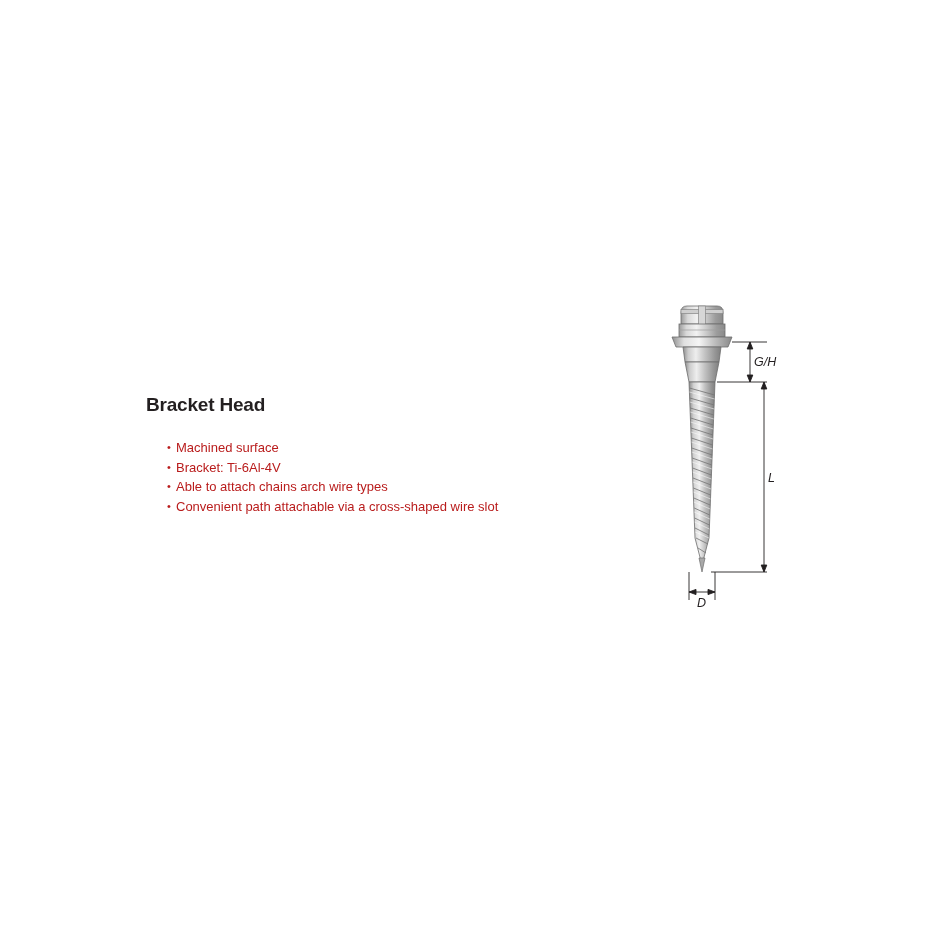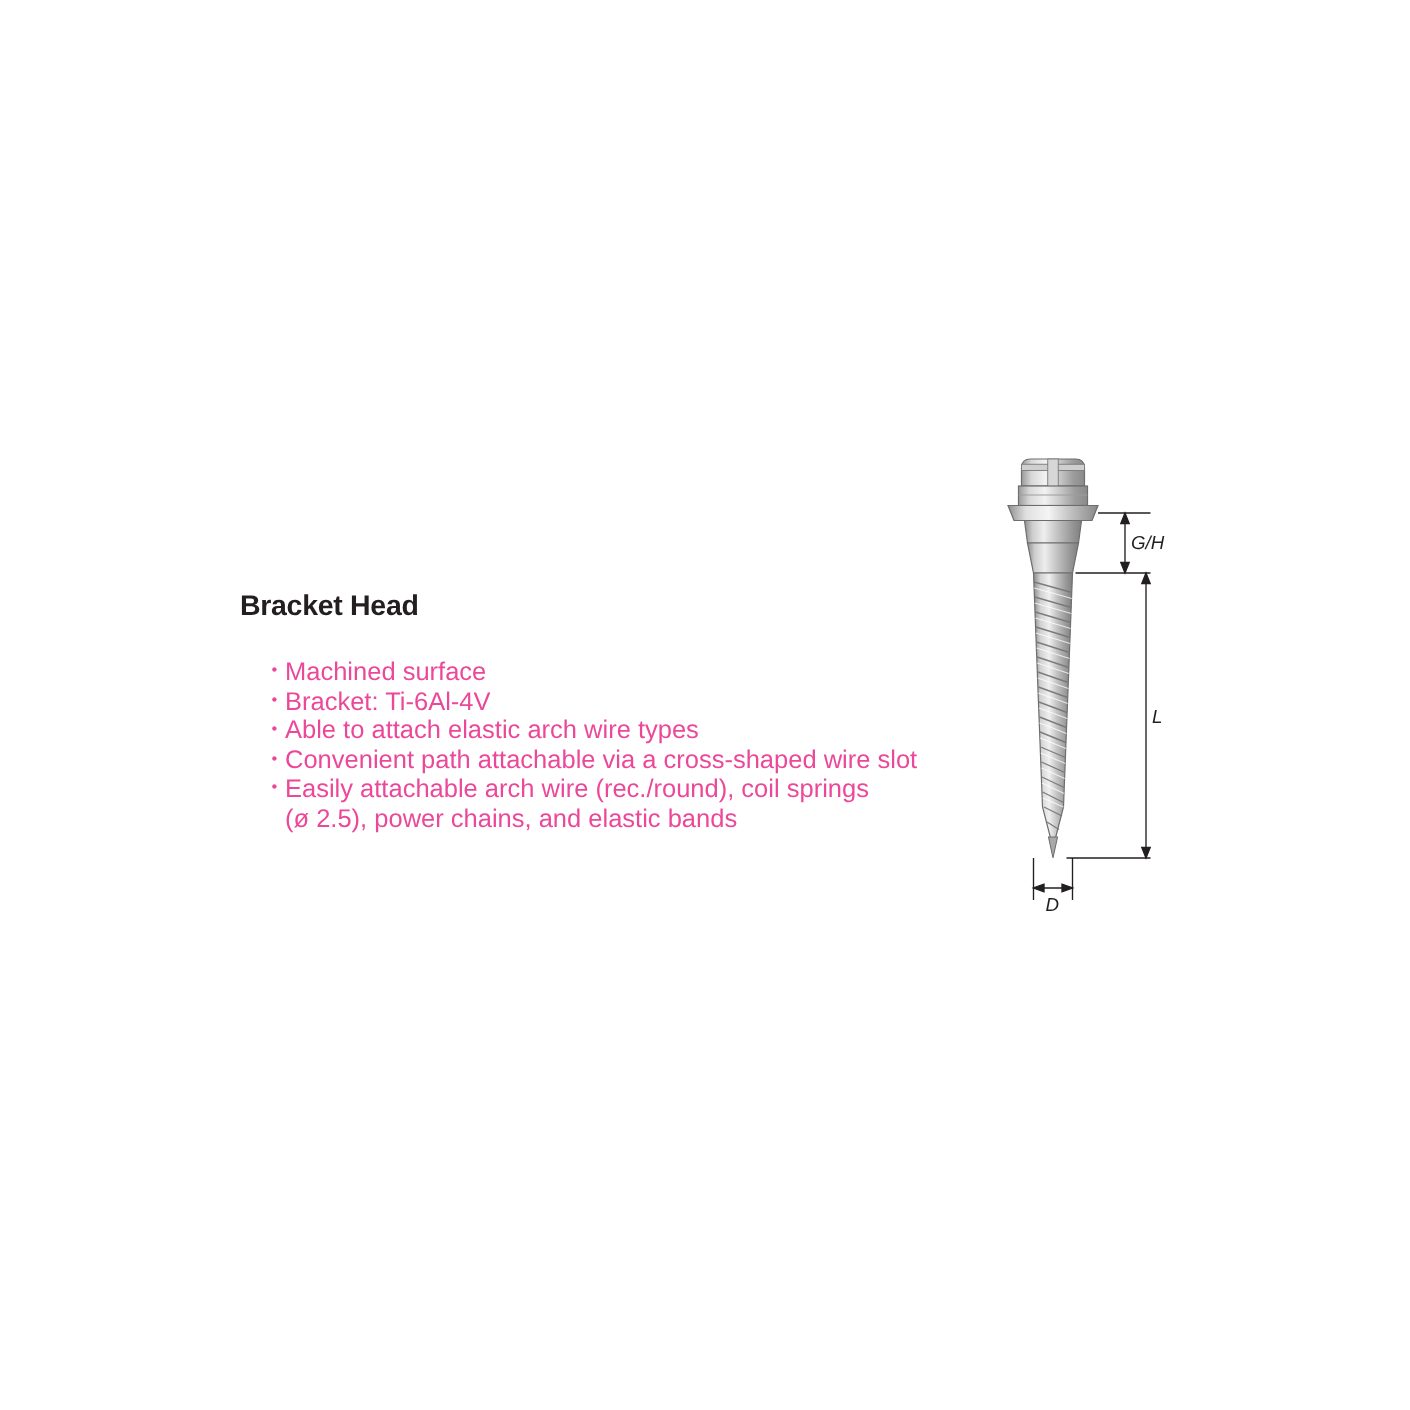--- a/index.html
+++ b/index.html
@@ -12,40 +12,40 @@
     height: 940px;
     position: relative;
     font-family: "Liberation Sans", sans-serif;
     color: #231f20;
     overflow: hidden;
   }
 
   
   .text-block {
     position: absolute;
-    left: 160px;
+    left: 146px;
     top: 394px;
     width: 430px;
   }
   .title {
     font-size: 19px;
     font-weight: bold;
     letter-spacing: -0.2px;
     color: #231f20;
     margin: 0 0 22px 0;
   }
   .features {
     list-style: none;
     margin: 0;
     padding: 0 0 0 21px;
   }
   .features li {
-    font-size: 17px;
+    font-size: 13px;
     line-height: 19.5px;
-    color: #ec4899;
+    color: #b91c1c;
     position: relative;
     padding-left: 9px;
     white-space: nowrap;
   }
   .features li::before {
     content: "\2022";
     position: absolute;
     left: 0;
     top: 0;
     font-size: 11px;
@@ -74,23 +74,22 @@
   }
 </style>
 </head>
 <body>
 
 <div class="text-block">
   <h2 class="title">Bracket Head</h2>
   <ul class="features">
     <li>Machined surface</li>
     <li>Bracket: Ti-6Al-4V</li>
-    <li>Able to attach elastic arch wire types</li>
+    <li>Able to attach chains arch wire types</li>
     <li>Convenient path attachable via a cross-shaped wire slot</li>
-    <li class="wrap">Easily attachable arch wire (rec./round), coil springs (ø 2.5), power chains, and elastic bands</li>
   </ul>
 </div>
 
 <div class="figure">
   <svg width="150" height="330" viewBox="0 0 150 330" xmlns="http://www.w3.org/2000/svg">
     <defs>
       <linearGradient id="gHead" x1="0" y1="0" x2="1" y2="0">
         <stop offset="0%" stop-color="#9a9a9a"></stop>
         <stop offset="16%" stop-color="#d8d8d8"></stop>
         <stop offset="38%" stop-color="#f2f2f2"></stop>

